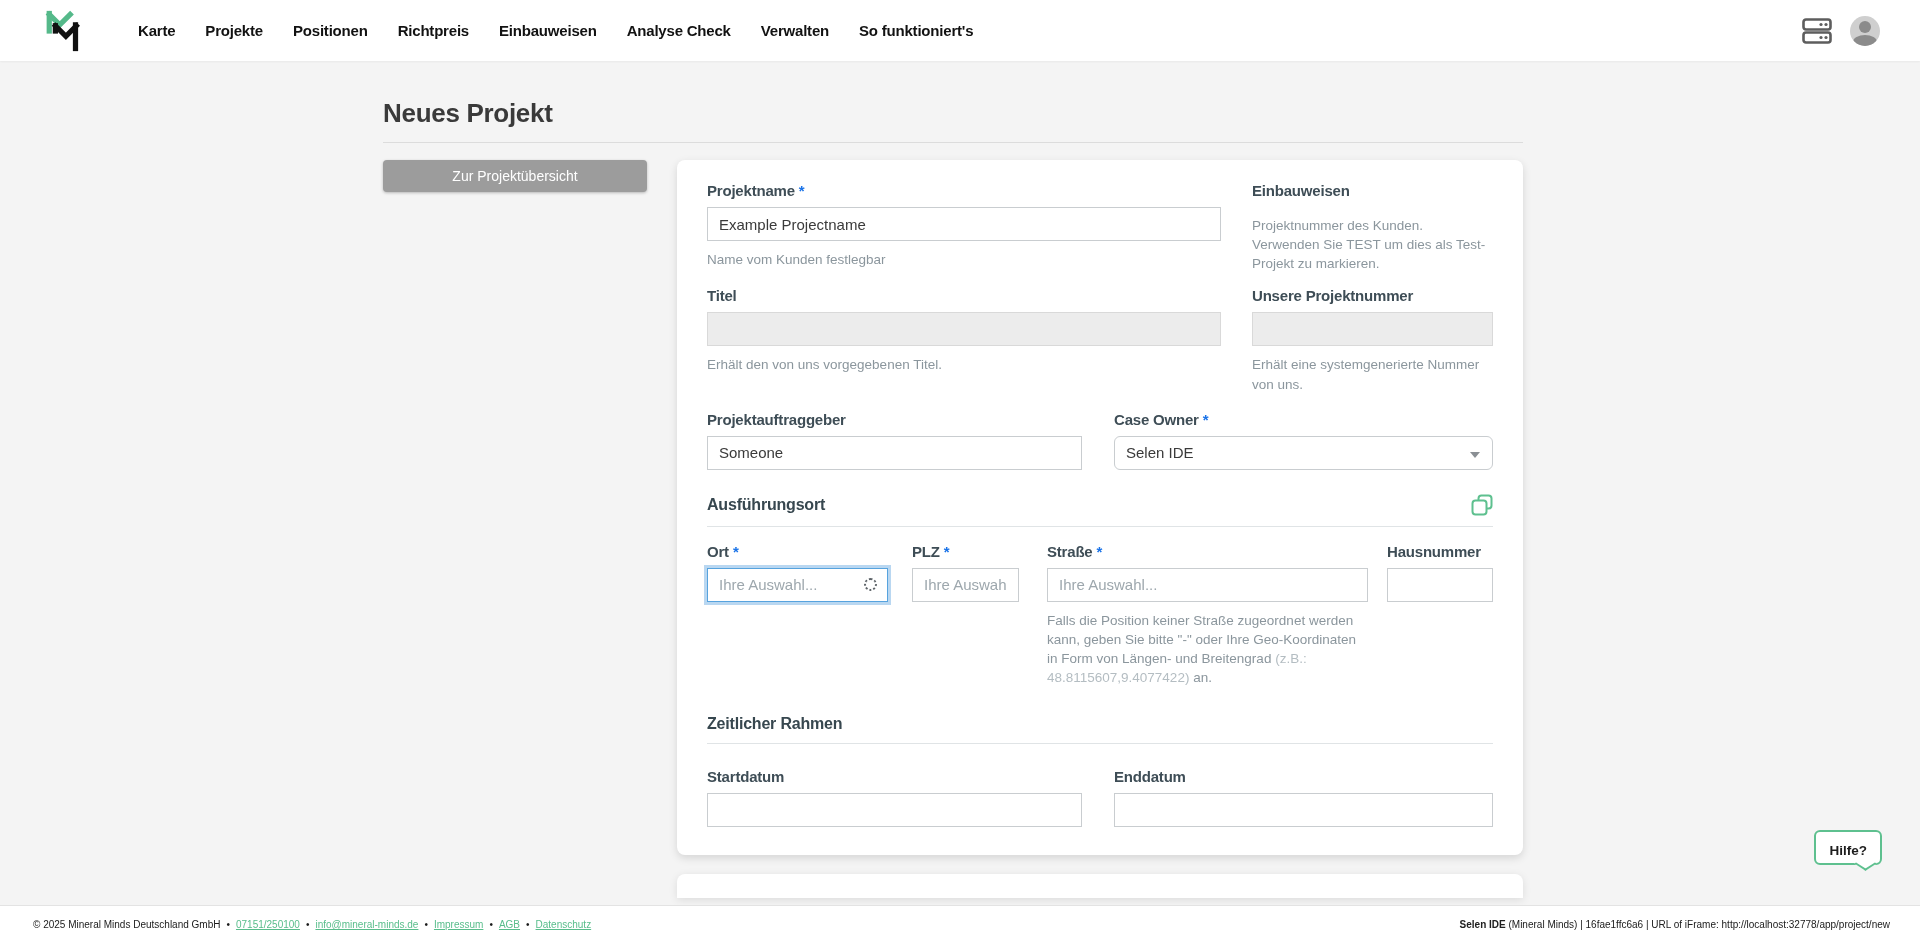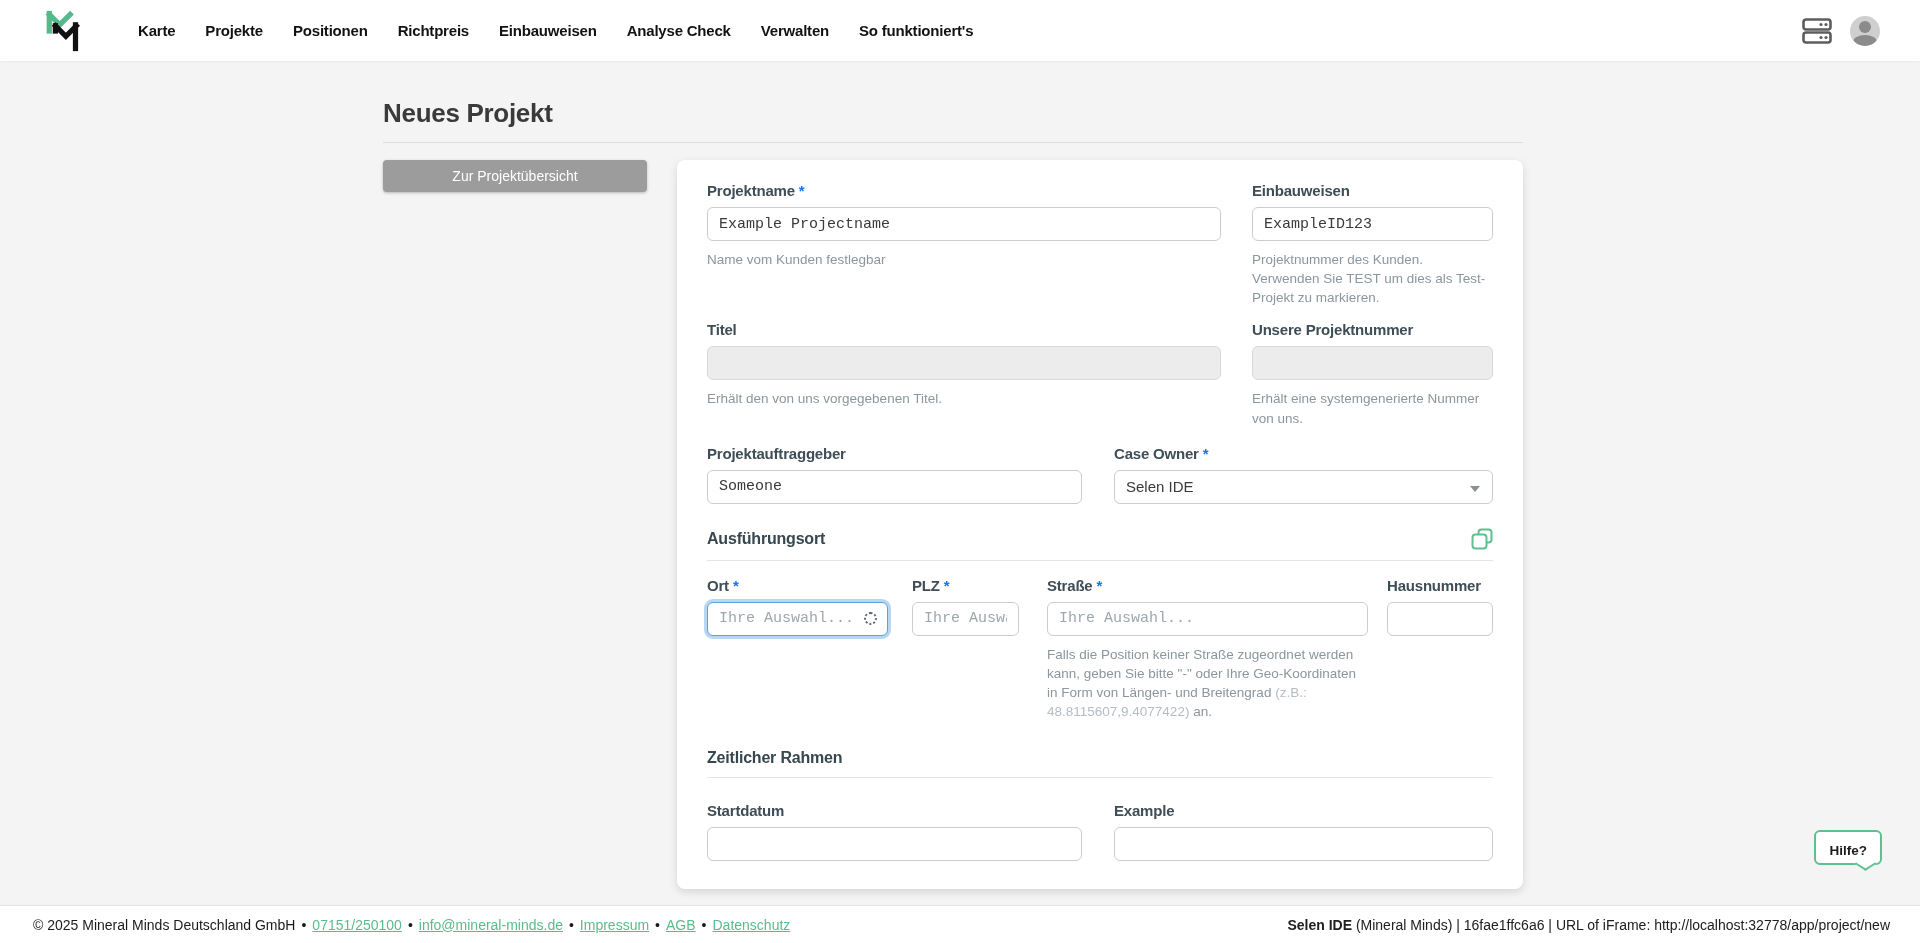--- a/index.html
+++ b/index.html
@@ -56,23 +56,23 @@
     padding: 22px 30px 28px 30px;
   }
 
   
   .row { display: flex; align-items: flex-start; }
   .field { display: flex; flex-direction: column; }
   .field-label { font-size: 15px; font-weight: 700; color: #3e4d56; letter-spacing: -0.2px; margin-bottom: 7px; line-height: 18px; white-space: nowrap; }
   .req { color: #1a73e8; margin-left: 4px; }
   .text-input {
     height: 34px; width: 100%;
-    border: 1px solid #c9cdd0; border-radius: 6px;
+    border: 1px solid #c9cdd0; border-radius: 0;
     padding: 0 11px; font-size: 15px; color: #3a3a3a;
-    font-family: Liberation Mono, monospace;
+    font-family: Liberation Sans, sans-serif;
     background: #ffffff; outline: none;
   }
   .text-input::placeholder { color: #9da7ad; }
   .text-input:disabled, .text-input.disabled { background: #ececec; border-color: #d9d9d9; }
   .hint { font-size: 13.5px; color: #8b969d; margin-top: 9px; line-height: 1.42; }
   .hint-light { color: #b4bdc2; }
 
   .w514 { width: 514px; } .w241 { width: 241px; }
   .w375 { width: 375px; } .w379 { width: 379px; }
   .w181 { width: 181px; } .w107 { width: 107px; } .w321 { width: 321px; } .w106 { width: 106px; }
@@ -133,21 +133,21 @@
     width: 11px; height: 11px; background: #ffffff;
     border-right: 2px solid #5ec08f; border-bottom: 2px solid #5ec08f;
     transform: rotate(45deg) skew(-12deg,-12deg);
   }
 
   
   .footer {
     position: absolute; left: 0; right: 0; bottom: 0; height: 38px;
     background: #ffffff; border-top: 1px solid #e3e3e3;
     display: flex; align-items: center; justify-content: space-between;
-    padding: 0 30px 0 33px; font-size: 14px; color: #1b1b1b; z-index: 5;
+    padding: 0 30px 0 33px; font-size: 10px; color: #1b1b1b; z-index: 5;
   }
   .footer-left { display: flex; align-items: center; gap: 6px; white-space: nowrap; }
   .footer a, .footer .link { color: #58bd8b; text-decoration: underline; cursor: pointer; }
   .sep { color: #1b1b1b; }
   .footer-right { white-space: nowrap; color: #202020; }
   .footer-right b { font-weight: 700; }
 </style>
 </head>
 <body>
 
@@ -197,21 +197,20 @@
     <section class="card">
 
       <div class="row">
         <div class="field w514">
           <label class="field-label"><span>Projektname</span><span class="req">*</span></label>
           <input class="text-input" type="text" value="Example Projectname" style="">
           <div class="hint">Name vom Kunden festlegbar</div>
         </div>
         <div class="field w241 g31">
           <label class="field-label">Einbauweisen</label>
-          <input class="text-input" type="text" value="ExampleID123" style="">
           <div class="hint">Projektnummer des Kunden. Verwenden Sie TEST um dies als Test-Projekt zu markieren.</div>
         </div>
       </div>
 
       <div class="row mt14">
         <div class="field w514">
           <label class="field-label">Titel</label>
           <input class="text-input disabled" type="text" disabled="" style="">
           <div class="hint">Erhält den von uns vorgegebenen Titel.</div>
         </div>
@@ -270,21 +269,21 @@
       <div class="section-head mt28">
         <span class="section-title">Zeitlicher Rahmen</span>
       </div>
 
       <div class="row mt24">
         <div class="field w375">
           <label class="field-label">Startdatum</label>
           <input class="text-input" type="text" style="">
         </div>
         <div class="field w379 g32">
-          <label class="field-label">Example</label>
+          <label class="field-label">Enddatum</label>
           <input class="text-input" type="text" style="">
         </div>
       </div>
 
     </section>
   </div>
 
   <div class="next-card"></div>
 </main>
 

